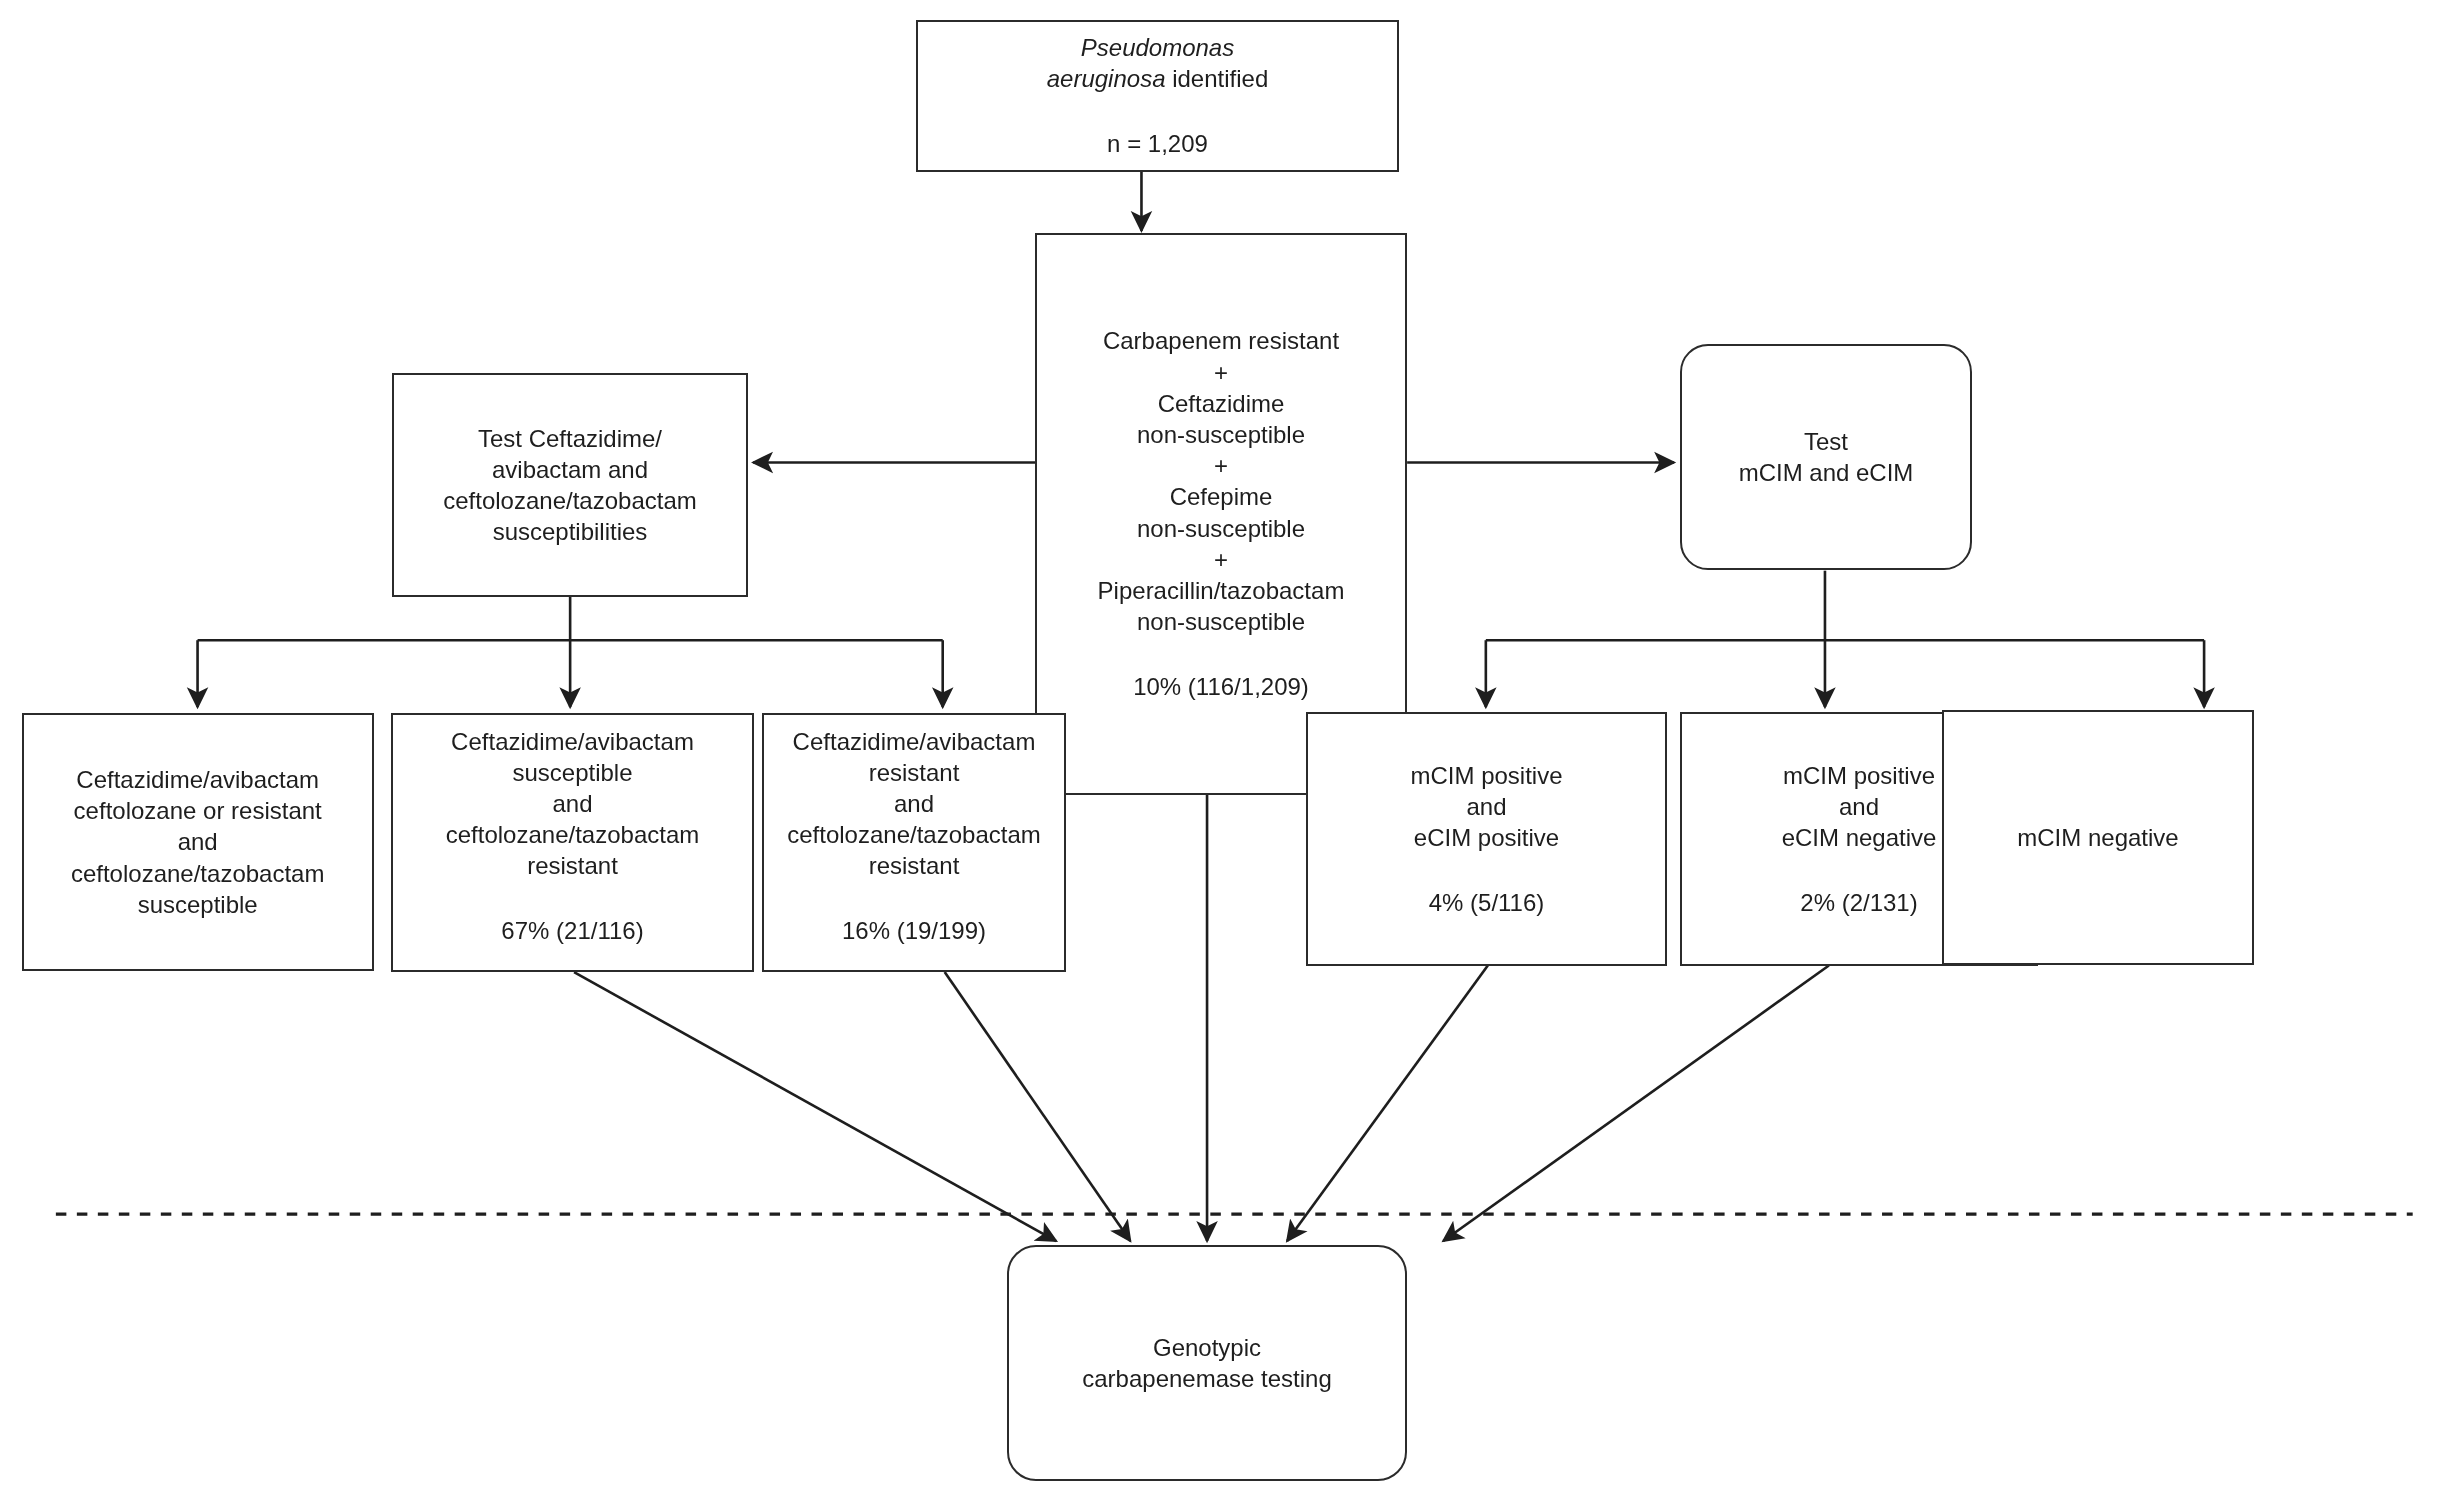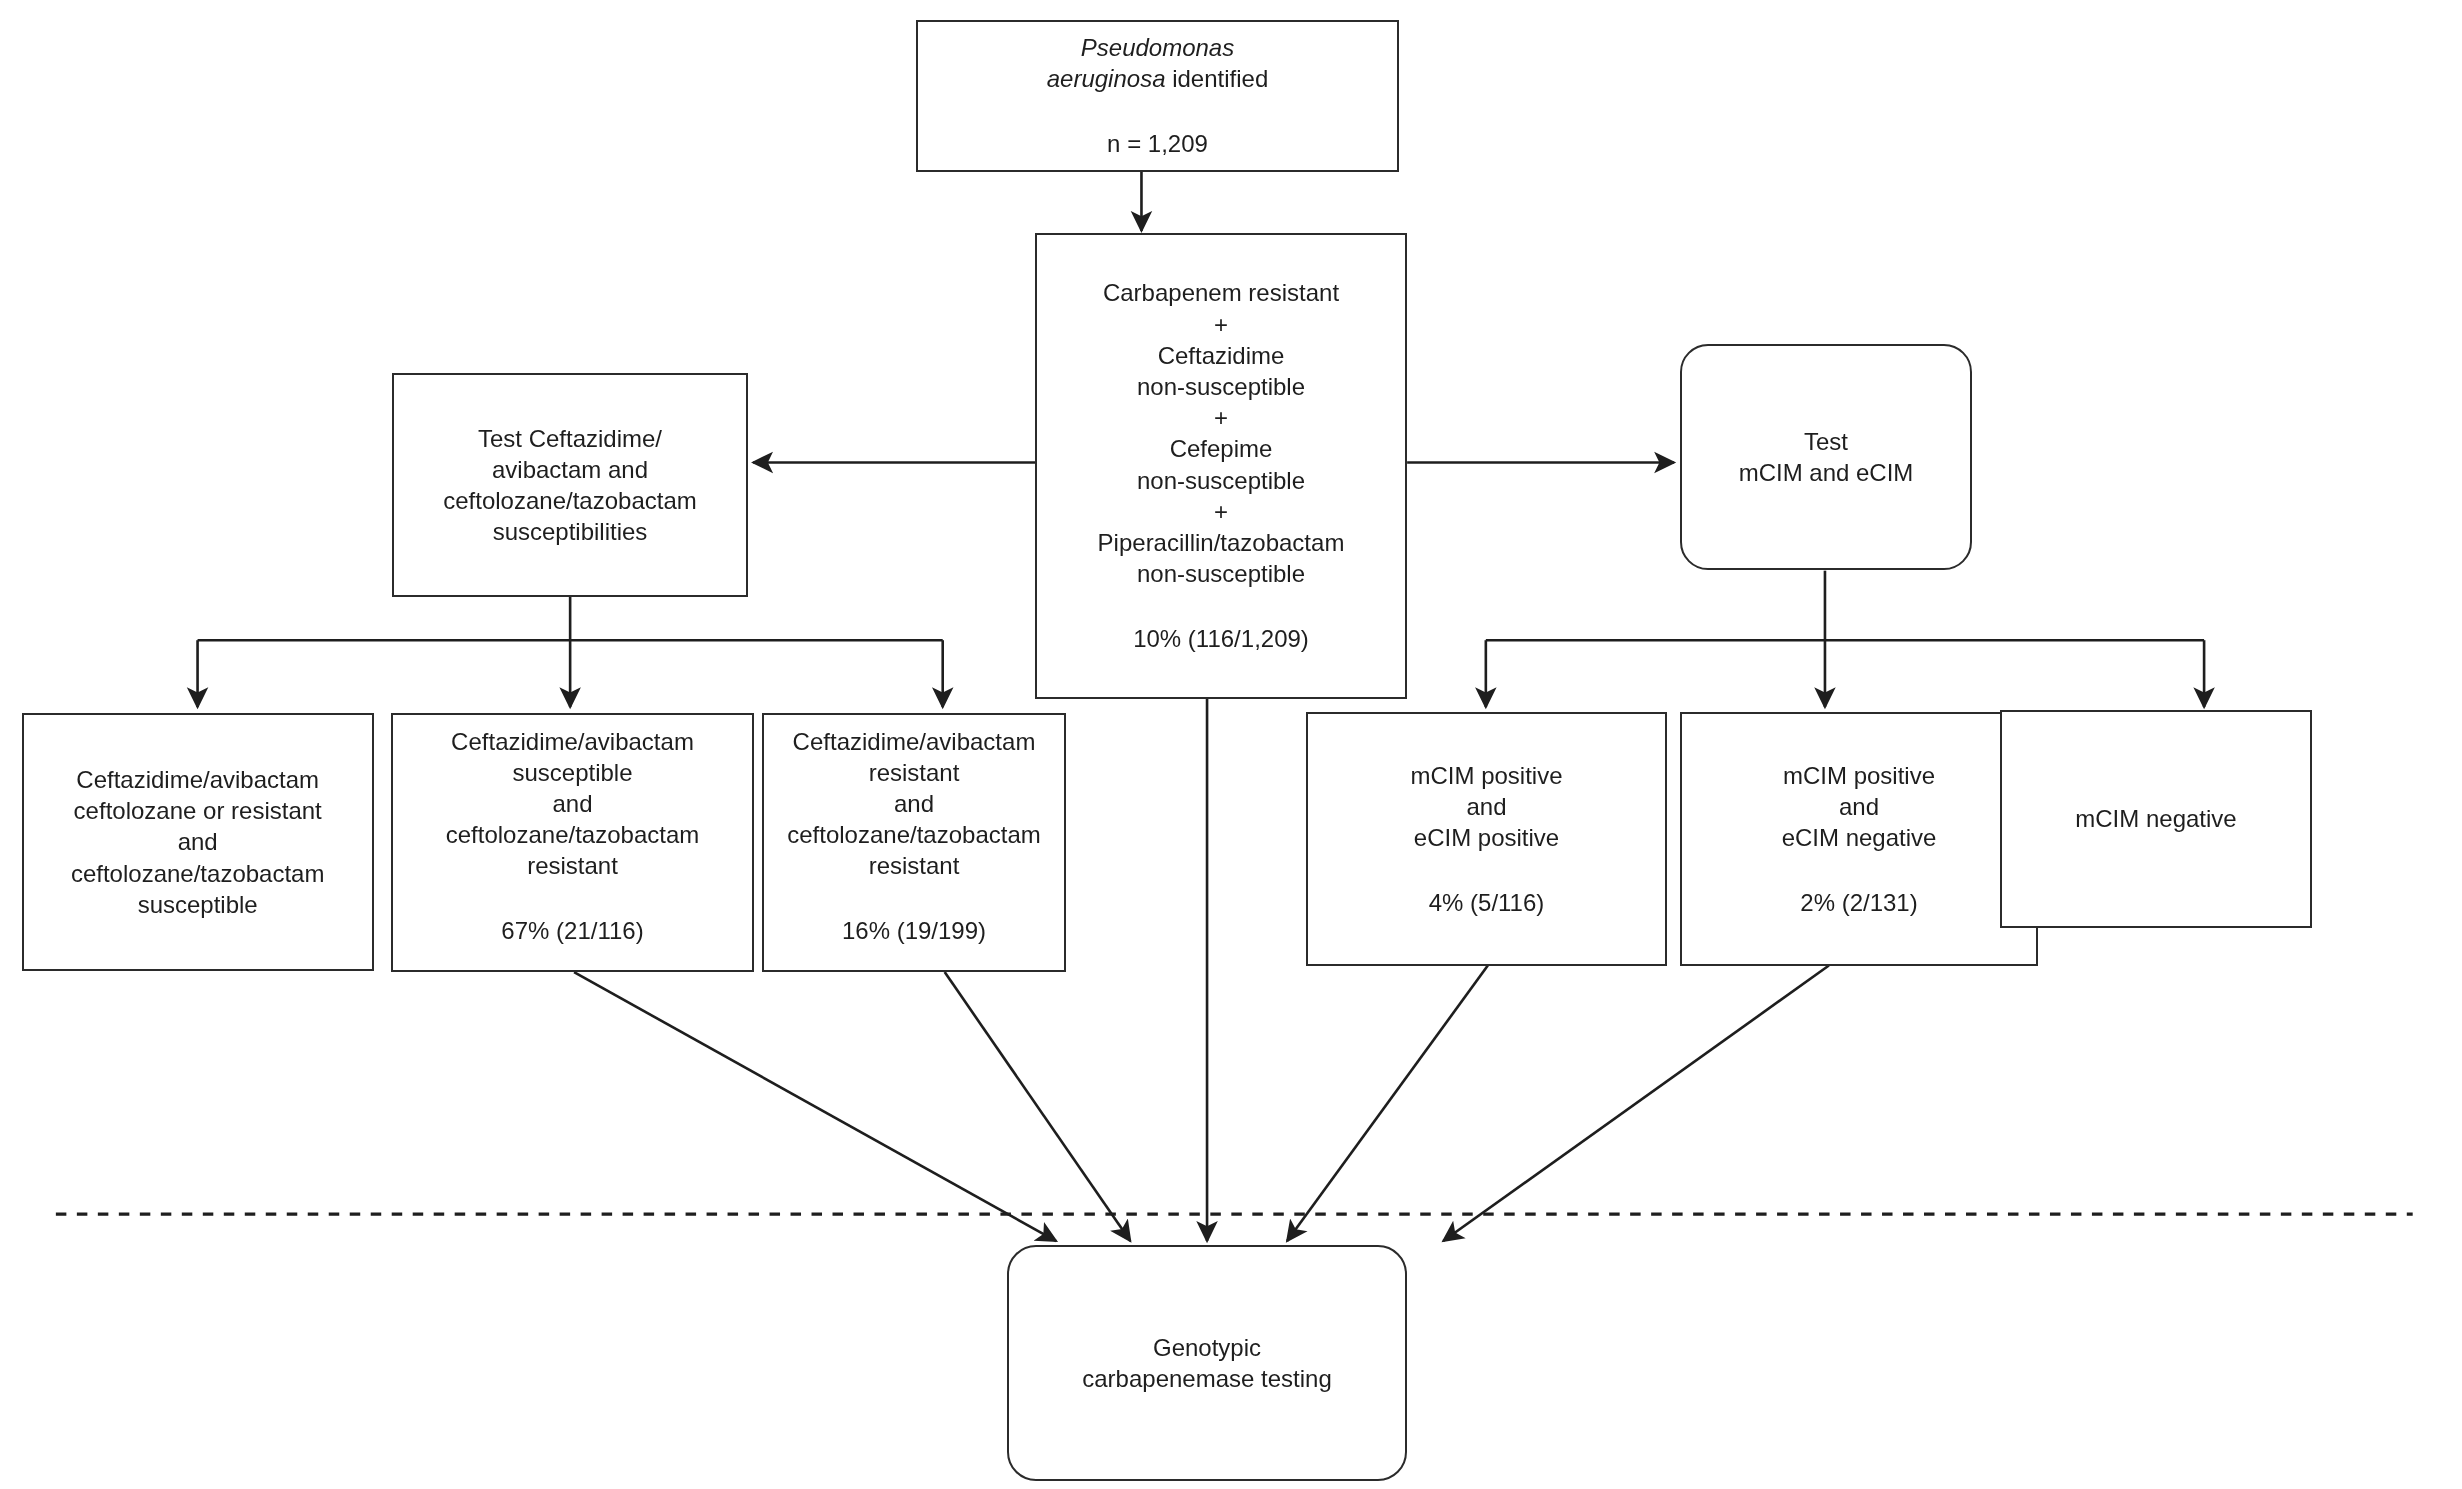--- a/index.html
+++ b/index.html
@@ -98,21 +98,21 @@
 
   <div class="node" style="left:900px; top:19.7px; width:483px; height:152px;margin-left:16px;">
     <div class="inner">
       <span class="lineitem italic">Pseudomonas</span>
       <span class="lineitem"><span class="italic" style="display:inline">aeruginosa</span><span> identified</span></span>
       <span class="gap-lg"></span>
       <span class="stat">n = 1,209</span>
     </div>
   </div>
 
-  <div class="node" style="left:1035px; top:233px; width:372px; height:466px; padding-top:13px; padding-bottom:13px;">
+  <div class="node" style="left:1035px; top:233px; width:372px; height:562px; padding-top:13px; padding-bottom:13px;">
     <div class="inner">
       <span class="lineitem">Carbapenem resistant</span>
       <span class="plus">+</span>
       <span class="lineitem">Ceftazidime</span>
       <span class="lineitem">non-susceptible</span>
       <span class="plus">+</span>
       <span class="lineitem">Cefepime</span>
       <span class="lineitem">non-susceptible</span>
       <span class="plus">+</span>
       <span class="lineitem">Piperacillin/tazobactam</span>
@@ -185,21 +185,21 @@
   <div class="node" style="left:1680px; top:712px; width:358px; height:254px;">
     <div class="inner">
       <span class="lineitem">mCIM positive</span>
       <span class="lineitem">and</span>
       <span class="lineitem">eCIM negative</span>
       <span class="gap-lg"></span>
       <span class="stat">2% (2/131)</span>
     </div>
   </div>
 
-  <div class="node" style="left:2000px; top:710px; width:312px; height:218px;">
+  <div class="node" style="left:1942px; top:710px; width:312px; height:255px;">
     <div class="inner">
       <span class="lineitem">mCIM negative</span>
     </div>
   </div>
 
   <div class="node" style="left:1007px; top:1245px; width:400px; height:236px;border-radius:29px;">
     <div class="inner">
       <span class="lineitem">Genotypic</span>
       <span class="lineitem">carbapenemase testing</span>
     </div>

